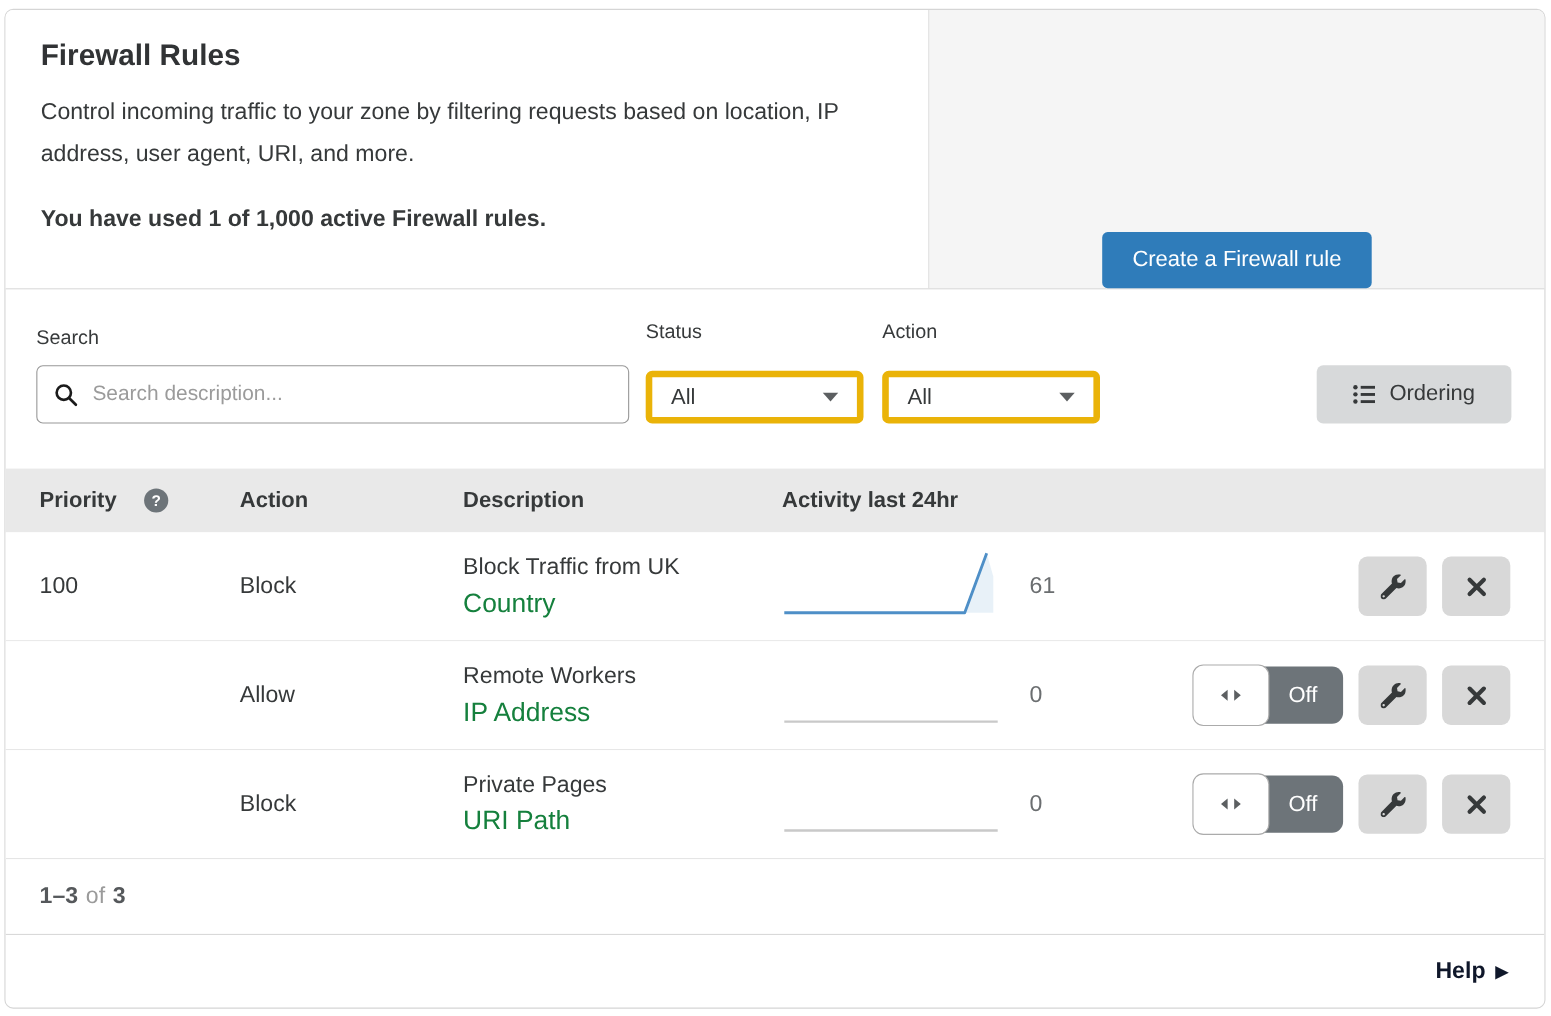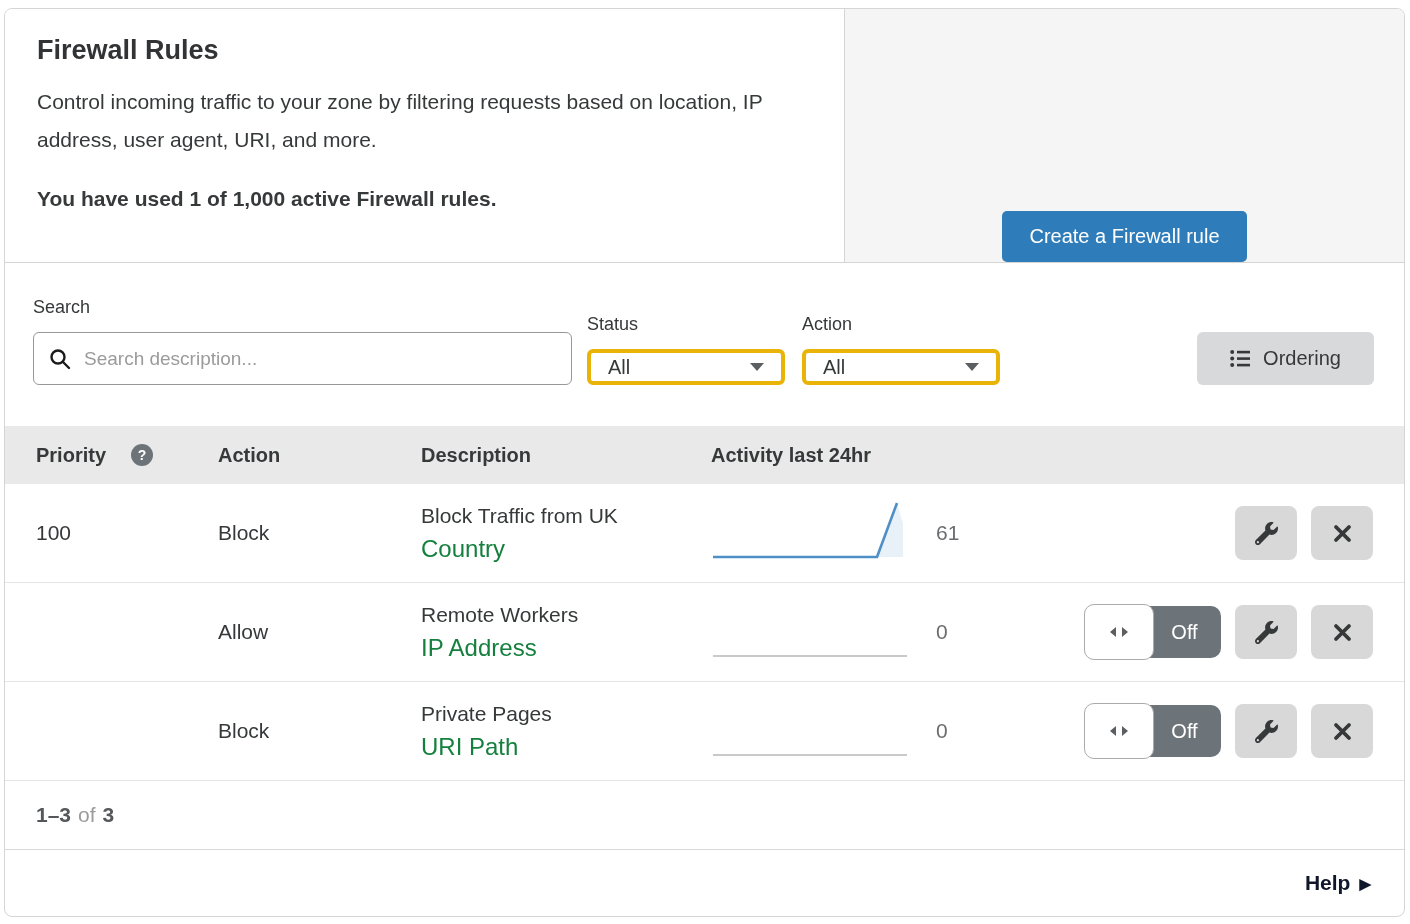--- a/index.html
+++ b/index.html
@@ -36,23 +36,23 @@
     width:539px; height:53px; border:1px solid #989898; border-radius:6px;
     display:flex; align-items:center; padding:0 15px; background:#fff;
   }
   .search-box input {
     border:none; outline:none; flex:1; font-size:19px; margin-left:11px;
     font-family:inherit; color:#36393a; background:transparent;
   }
   .search-box input::placeholder { color:#9b9b9b; }
   .status-group { margin-right:17px; }
   .select {
-    width:198px; height:36px; border:4px solid #eab308; border-radius:6px;
+    width:198px; height:48px; border:6px solid #eab308; border-radius:6px;
     display:flex; align-items:center; justify-content:space-between;
-    padding:0 17px; font-size:20px; background:#fff; cursor:pointer;
+    padding:0 17px; font-size:20px; background:#fff; cursor:pointer;margin-top:11px;
   }
   .caret { width:0; height:0; border-left:7px solid transparent; border-right:7px solid transparent; border-top:8px solid #5c5f61; }
   .ordering-btn {
     margin-left:auto; width:177px; height:53px; background:#d7d9da; border:none;
     border-radius:6px; display:flex; align-items:center; justify-content:center;
     gap:12px; font-size:20px; font-family:inherit; color:#36393a; cursor:pointer;
   }
 
   
   .thead {

